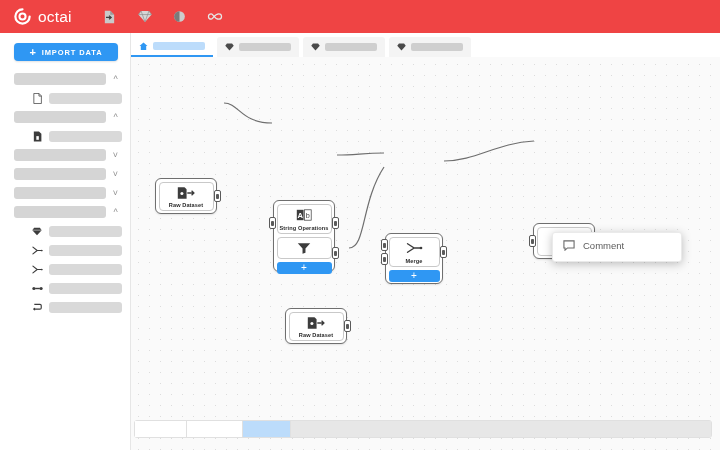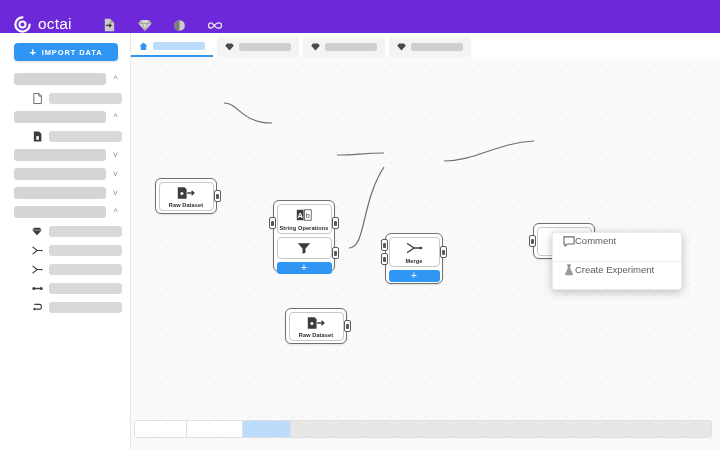--- a/index.html
+++ b/index.html
@@ -7,21 +7,21 @@
     width:720px;height:450px;overflow:hidden;
     background:#ffffff;
     font-family:"Liberation Sans", sans-serif;
     -webkit-font-smoothing:antialiased;
   }
   #app{position:relative;width:720px;height:450px;background:#fff;}
 
   
   .topbar{
     position:absolute;left:0;top:0;width:720px;height:33px;
-    background:#6d28d9;display:flex;align-items:flex-end;
+    background:#ef4444;display:flex;align-items:center;
   }
   .brand{display:flex;align-items:center;margin-left:14px;gap:7px;}
   .brand-mark{width:17px;height:17px;position:relative;}
   .brand-name{color:#fff;font-size:15.5px;letter-spacing:.2px;font-weight:400;}
   .top-icons{display:flex;align-items:center;gap:19px;margin-left:30px;}
   .top-icon{width:16px;height:16px;display:flex;align-items:center;justify-content:center;cursor:pointer;}
 
   
   .body-wrap{position:absolute;left:0;top:33px;width:720px;height:417px;background:#fff;}
 
@@ -89,21 +89,21 @@
   }
   .port:after{content:"";position:absolute;left:1px;top:2.5px;width:3px;height:5px;background:#5a5a5a;border-radius:1px;}
 
   
   .ctx-menu{
     position:absolute;background:#fff;border-radius:3px;
     box-shadow:0 2px 10px rgba(0,0,0,.25);width:128px;overflow:hidden;
     border:1px solid #eaeaea;
   }
   .ctx-item{
-    display:flex;align-items:flex-start;height:28px;padding:2px 10px;
+    display:flex;align-items:flex-end;gap:8px;height:28px;padding:10px 10px;
     font-size:9.5px;color:#5c5c5c;cursor:pointer;border-top:1px solid #eeeeee;box-sizing:border-box;
   }
   .ctx-item:first-child{border-top:none;}
   .ctx-icon{width:12px;height:12px;display:flex;align-items:center;justify-content:center;flex-shrink:0;}
 
   
   .bottom-bar{
     position:absolute;left:3px;right:8px;bottom:12px;height:18px;
     background:#e7e7e7;border:1px solid #e0e0e0;border-radius:3px;display:flex;box-sizing:border-box;
   }
@@ -401,29 +401,20 @@
 
         <div class="ctx-menu" style="left:421px;top:175px;">
           <div class="ctx-item">
             <span class="ctx-icon">
               <svg width="12" height="11" viewBox="0 0 14 13">
                   <path d="M1 1h12v8.4H5.2L2.3 12V9.4H1z" fill="none" stroke="#6b6b6b" stroke-width="1.3"></path>
                 </svg>
             </span>
             <span>Comment</span>
           </div>
-          <div class="ctx-item">
-            <span class="ctx-icon">
-              <svg width="10" height="12" viewBox="0 0 12 14">
-                  <path d="M4.4 1h3.2v4.2l3 6.2c.4.9-.1 1.8-1 1.8H2.4c-.9 0-1.4-.9-1-1.8l3-6.2z" fill="#9a9a9a"></path>
-                  <path d="M3.8 1h4.4" stroke="#6b6b6b" stroke-width="1.2" fill="none"></path>
-                </svg>
-            </span>
-            <span>Create Experiment</span>
-          </div>
         </div>
 
         <div class="bottom-bar">
           <span class="seg white" style="width:52px;"></span>
           <span class="seg white" style="width:56px;"></span>
           <span class="seg blue" style="width:48px;"></span>
           <span class="seg grey"></span>
         </div>
 
       </div>

